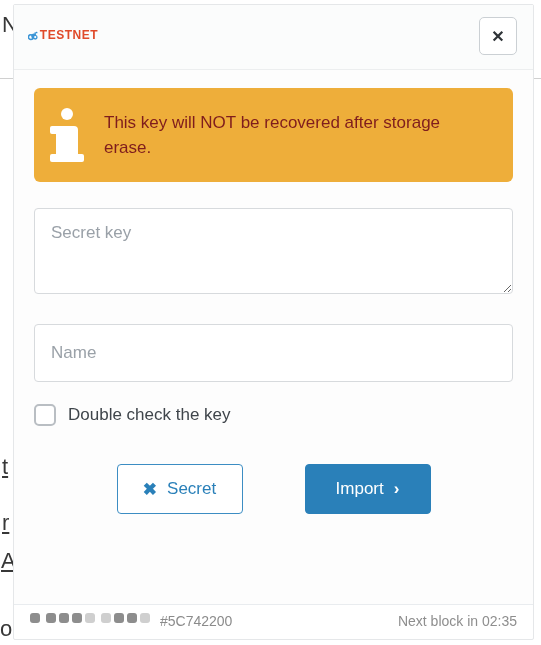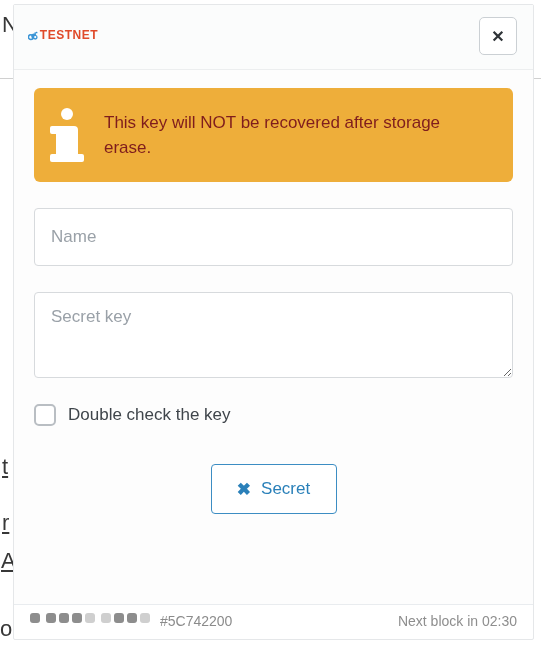--- a/index.html
+++ b/index.html
@@ -101,36 +101,40 @@
 
     <div class="alert">
       <div class="info-icon">
         <div class="info-dot"></div>
         <div class="info-bar"></div>
       </div>
       <div>This key will NOT be recovered after storage erase.</div>
     </div>
 
     <div class="field">
-      <input class="input" type="text" placeholder="Name" value="" style="">
+      <textarea class="textarea" placeholder="Secret key" style=""></textarea>
     </div>
 
     <div class="field">
-      <textarea class="textarea" placeholder="Secret key" style=""></textarea>
+      <input class="input" type="text" placeholder="Name" value="" style="">
     </div>
 
     <div class="check-row">
       <div class="checkbox" role="checkbox" aria-checked="false"></div>
       <span class="check-label">Double check the key</span>
     </div>
 
     <div class="actions">
       <button class="btn btn-cancel">
         <span class="x">✖</span>
         <span>Secret</span>
+      </button>
+      <button class="btn btn-import">
+        <span>Import</span>
+        <span class="chev">›</span>
       </button>
     </div>
 
   </div>
 
   <div class="footer">
     <div class="seg-group">
       <div class="seg">
         <span class="pip on"></span>
       </div>
@@ -142,16 +146,16 @@
       </div>
       <div class="seg">
         <span class="pip"></span>
           <span class="pip on"></span>
           <span class="pip on"></span>
           <span class="pip"></span>
       </div>
     </div>
     <span class="hash">#5C742200</span>
     <span class="spacer"></span>
-    <span>Next block in 02:30</span>
+    <span>Next block in 02:35</span>
   </div>
 
 </div>
 
 </body></html>

